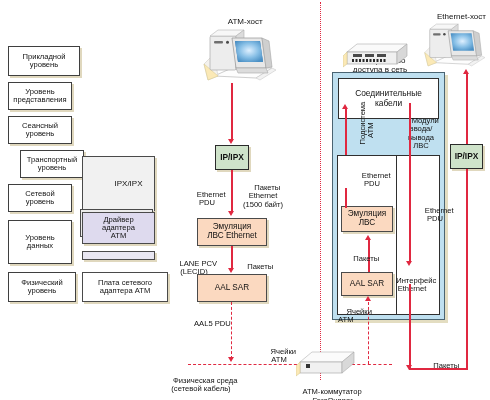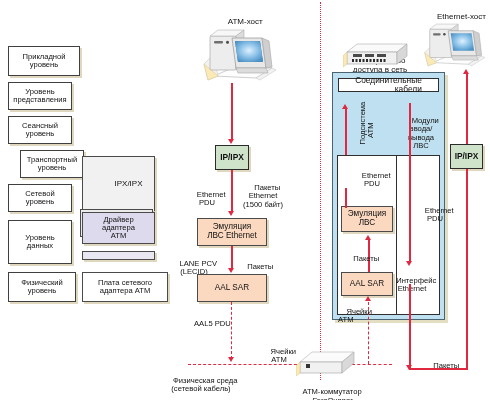--- a/index.html
+++ b/index.html
@@ -234,21 +234,21 @@
       <rect x="30" y="21" width="2" height="3"></rect>
         <rect x="33.5" y="21" width="2" height="3"></rect>
       <rect x="37" y="21" width="2" height="3"></rect>
         <rect x="40.5" y="21" width="2" height="3"></rect>
     </g>
     <polygon points="0,18 4,14 4,26 0,29" fill="#fbe9b6" stroke="#d9cb93" stroke-width="0.6"></polygon>
   </svg>
 
   <div class="devpanel" style="left:332px;top:72px;width:113px;height:248px;"></div>
 
-  <div class="box whitebox" style="left:338px;top:78px;width:101px;height:14px;box-shadow:none;text-align:right;">
+  <div class="box whitebox" style="left:338px;top:78px;width:101px;height:41px;box-shadow:none;">
     <span style="white-space:pre-line">Соединительные
 кабели</span>
   </div>
 
   <div class="whitepane" style="left:337px;top:155px;width:103px;height:160px;"></div>
 
   <div class="abs" style="left:396px;top:155px;width:1.4px;height:160px;background:#2f2f2f;"></div>
 
   <div class="vlbl" style="left:350px;top:107px;height:46px;">
     <span style="white-space:pre-line">Подсистема

